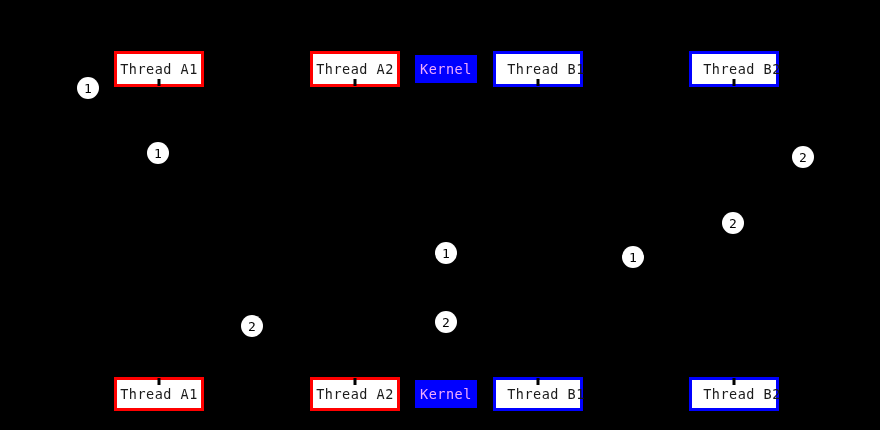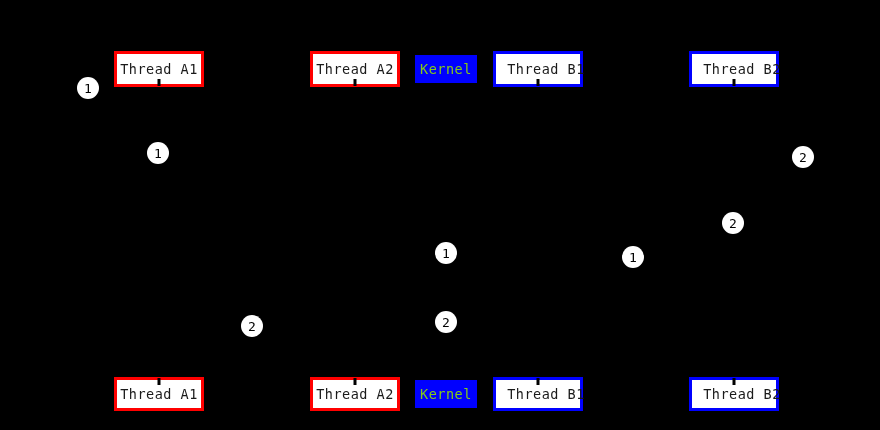--- a/index.html
+++ b/index.html
@@ -18,21 +18,21 @@
     display:flex;
     align-items:center;
     justify-content:center;
     color:#1a1a1a;
     font-size:13.5px;
     letter-spacing:0.5px;
     white-space:nowrap;
   }
   .pbox.red{border-color:#ff0000;}
   .pbox.blue{border-color:#0000ff;padding-left:16px;}
-  .pbox.kernel{background:#0000ff;border-color:#0000ff;color:#84cc16;}
+  .pbox.kernel{background:#0000ff;border-color:#0000ff;color:#f0abfc;}
   .notch{
     position:absolute;
     left:50%;
     transform:translateX(-50%);
     width:3px;height:7px;
     background:#000000;
   }
   .notch.at-bottom{bottom:-2px;}
   .notch.at-top{top:-2px;}
   .marker{

